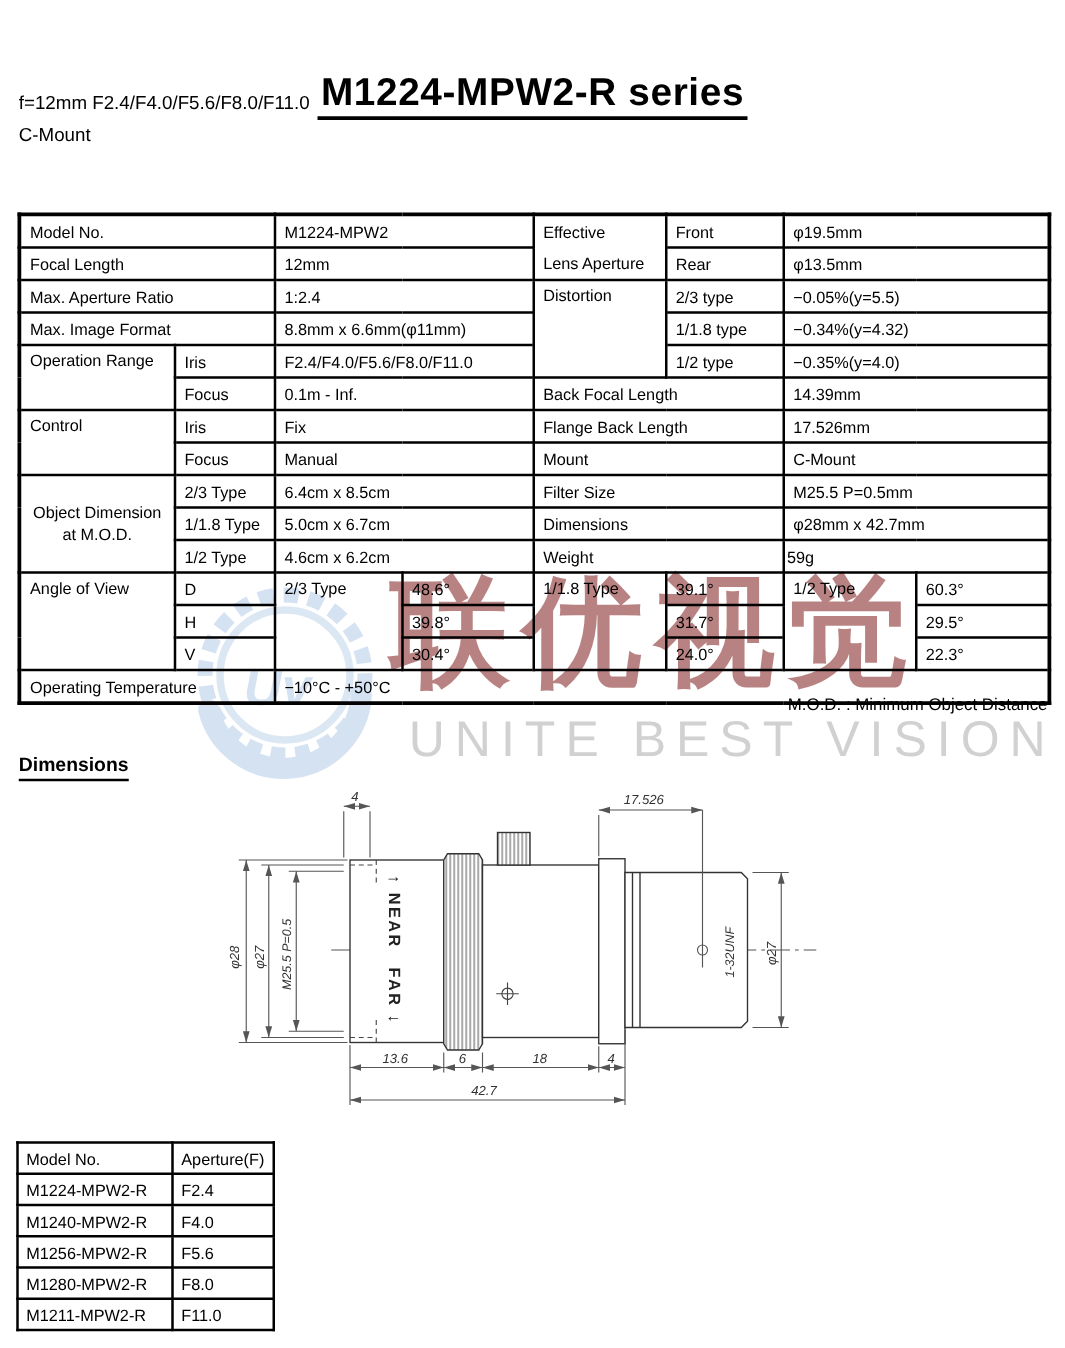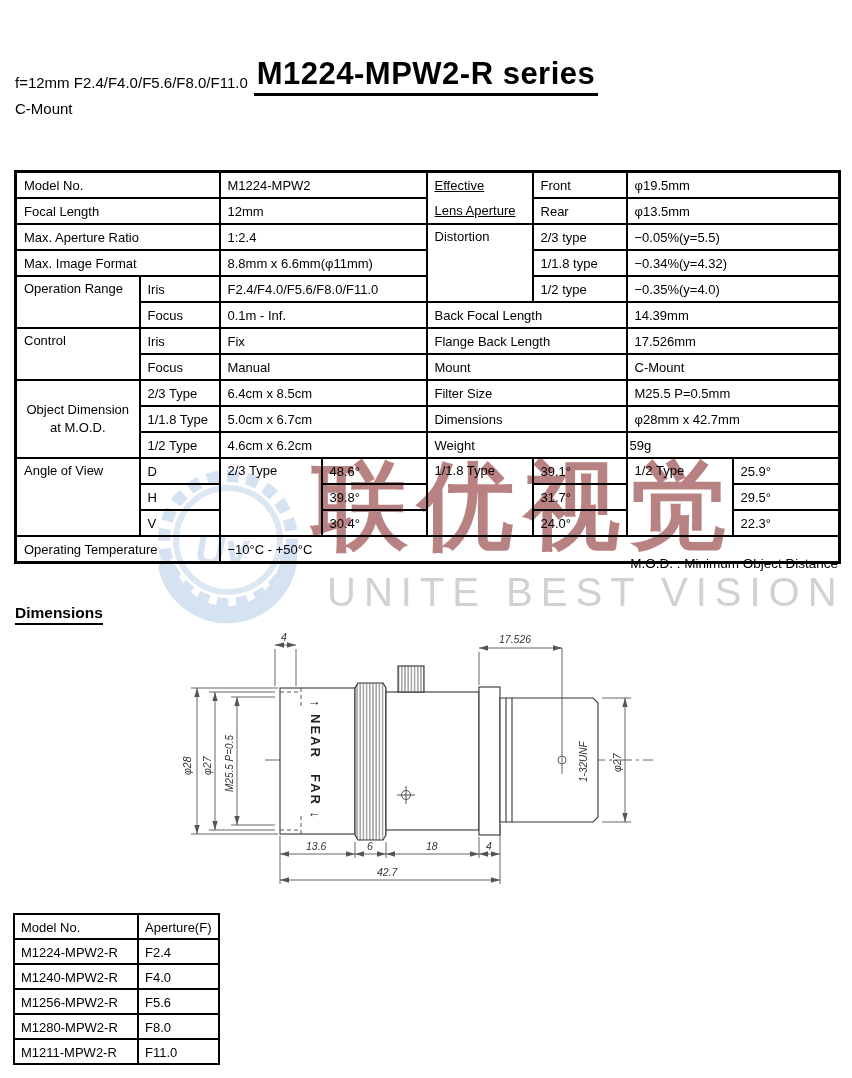--- a/index.html
+++ b/index.html
@@ -18,21 +18,21 @@
     color:#7f1d1d;opacity:.55;line-height:1.2;}
   .wm-latin{left:327px;top:570px;font-size:40px;letter-spacing:8px;color:#c9c9c9;opacity:.85;}
   .wm-logo{left:143px;top:460px;opacity:.55;}
   
   table{border-collapse:collapse;table-layout:fixed;}
   .spec{position:absolute;left:14px;top:170px;width:824px;border:3px solid #000;z-index:1;background:transparent;}
   .spec td{border:2px solid #000;font-size:13px;height:23px;line-height:15px;
     padding:1px 2px 0 7px;white-space:nowrap;overflow:hidden;vertical-align:middle;background:transparent;}
   .spec td.vtop{vertical-align:top;padding-top:4px;}
   .spec td.two{padding:0 0 0 7px;vertical-align:top;}
-  .spec td.two div{height:25px;line-height:25px;text-decoration:underline;}
+  .spec td.two div{height:25px;line-height:25px;}
   .spec td.ctr{text-align:center;padding:0;vertical-align:middle;}
   .spec td.ctr div{line-height:18px;}
   .spec td.tight{padding-left:2px;margin-left:32px;}
   .mod-note{position:absolute;top:556px;left:0;width:838px;text-align:right;font-size:13.5px;z-index:1;}
   
   .dim-head{position:absolute;top:604px;left:15px;font-size:15.5px;font-weight:bold;
     border-bottom:2px solid #000;padding-bottom:1px;z-index:2;}
   .drawing{position:absolute;left:125px;top:622px;z-index:1;}
   
   .models{position:absolute;left:13px;top:913px;width:205px;border:2px solid #000;z-index:1;}
@@ -148,21 +148,21 @@
     <td colspan="2" class="tight">59g</td>
   </tr>
   <tr>
     <td rowspan="3" class="vtop">Angle of View</td>
     <td>D</td>
     <td rowspan="3" class="vtop">2/3 Type</td>
     <td>48.6°</td>
     <td rowspan="3" class="vtop">1/1.8 Type</td>
     <td>39.1°</td>
     <td rowspan="3" class="vtop">1/2 Type</td>
-    <td>25.9°</td>
+    <td>60.3°</td>
   </tr>
   <tr>
     <td>H</td>
     <td>39.8°</td>
     <td>31.7°</td>
     <td>29.5°</td>
   </tr>
   <tr>
     <td>V</td>
     <td>30.4°</td>

